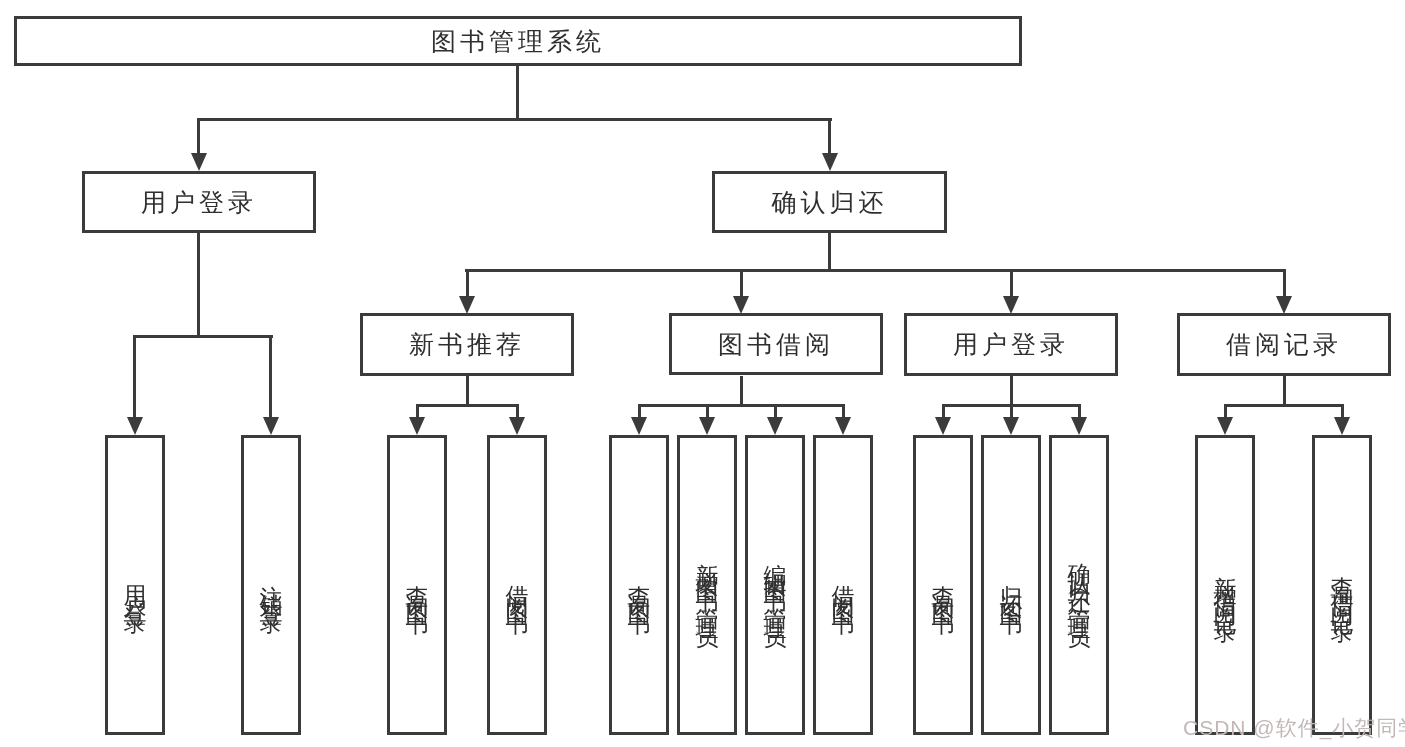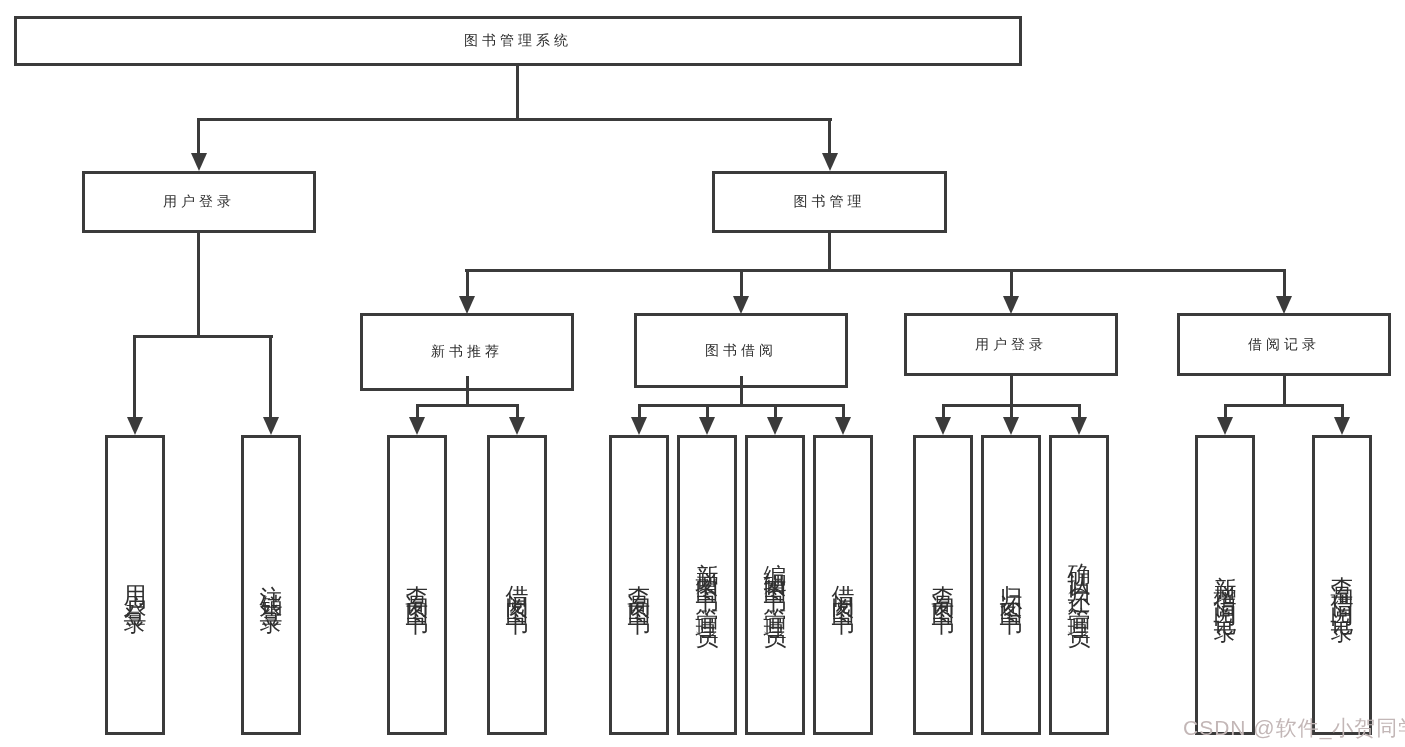--- a/index.html
+++ b/index.html
@@ -5,21 +5,21 @@
   html,body{margin:0;padding:0;background:#ffffff;}
   .canvas{
     position:relative;width:1405px;height:747px;background:#ffffff;
     font-family:"Liberation Sans","DejaVu Sans",sans-serif;overflow:hidden;
   }
   .box{
     position:absolute;border:3px solid #3b3b3b;background:#ffffff;
     display:flex;align-items:center;justify-content:center;
     box-sizing:border-box;color:#2f2f2f;
   }
-  .hbox span{font-size:14px;letter-spacing:4px;white-space:nowrap;}
+  .hbox span{font-size:25px;letter-spacing:4px;white-space:nowrap;}
   .vbox span{
     writing-mode:vertical-rl;text-orientation:mixed;
     font-size:23px;letter-spacing:9px;line-height:1;white-space:nowrap;
   }
   .hline{position:absolute;height:3px;background:#3b3b3b;}
   .vline{position:absolute;width:3px;background:#3b3b3b;}
   .arrow{
     position:absolute;width:0;height:0;
     border-left:8px solid transparent;border-right:8px solid transparent;
     border-top:18px solid #3b3b3b;
@@ -35,27 +35,27 @@
 <div class="canvas">
 
   <div class="box hbox" style="left:14px;top:16px;width:1008px;height:50px">
     <span>图书管理系统</span>
   </div>
 
   <div class="box hbox" style="left:82px;top:171px;width:234px;height:62px">
     <span>用户登录</span>
   </div>
   <div class="box hbox" style="left:712px;top:171px;width:235px;height:62px">
-    <span>图书管理</span>
+    <span>确认归还</span>
   </div>
 
-  <div class="box hbox" style="left:360px;top:313px;width:214px;height:78px">
+  <div class="box hbox" style="left:360px;top:313px;width:214px;height:63px">
     <span>新书推荐</span>
   </div>
-  <div class="box hbox" style="left:634px;top:313px;width:214px;height:75px">
+  <div class="box hbox" style="left:669px;top:313px;width:214px;height:62px">
     <span>图书借阅</span>
   </div>
   <div class="box hbox" style="left:904px;top:313px;width:214px;height:63px">
     <span>用户登录</span>
   </div>
   <div class="box hbox" style="left:1177px;top:313px;width:214px;height:63px">
     <span>借阅记录</span>
   </div>
 
   <div class="box vbox" style="left:105px;top:435px;width:60px;height:300px">

